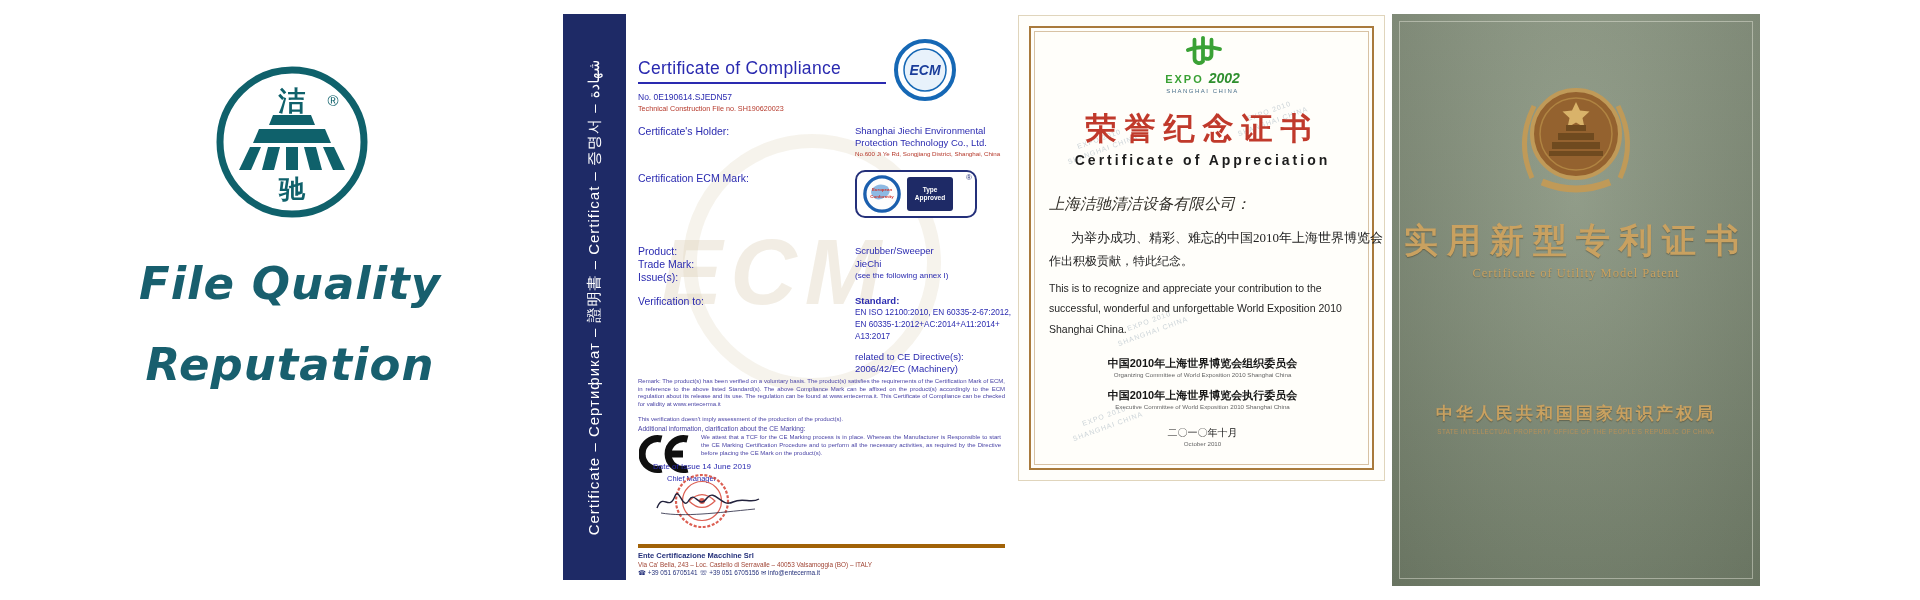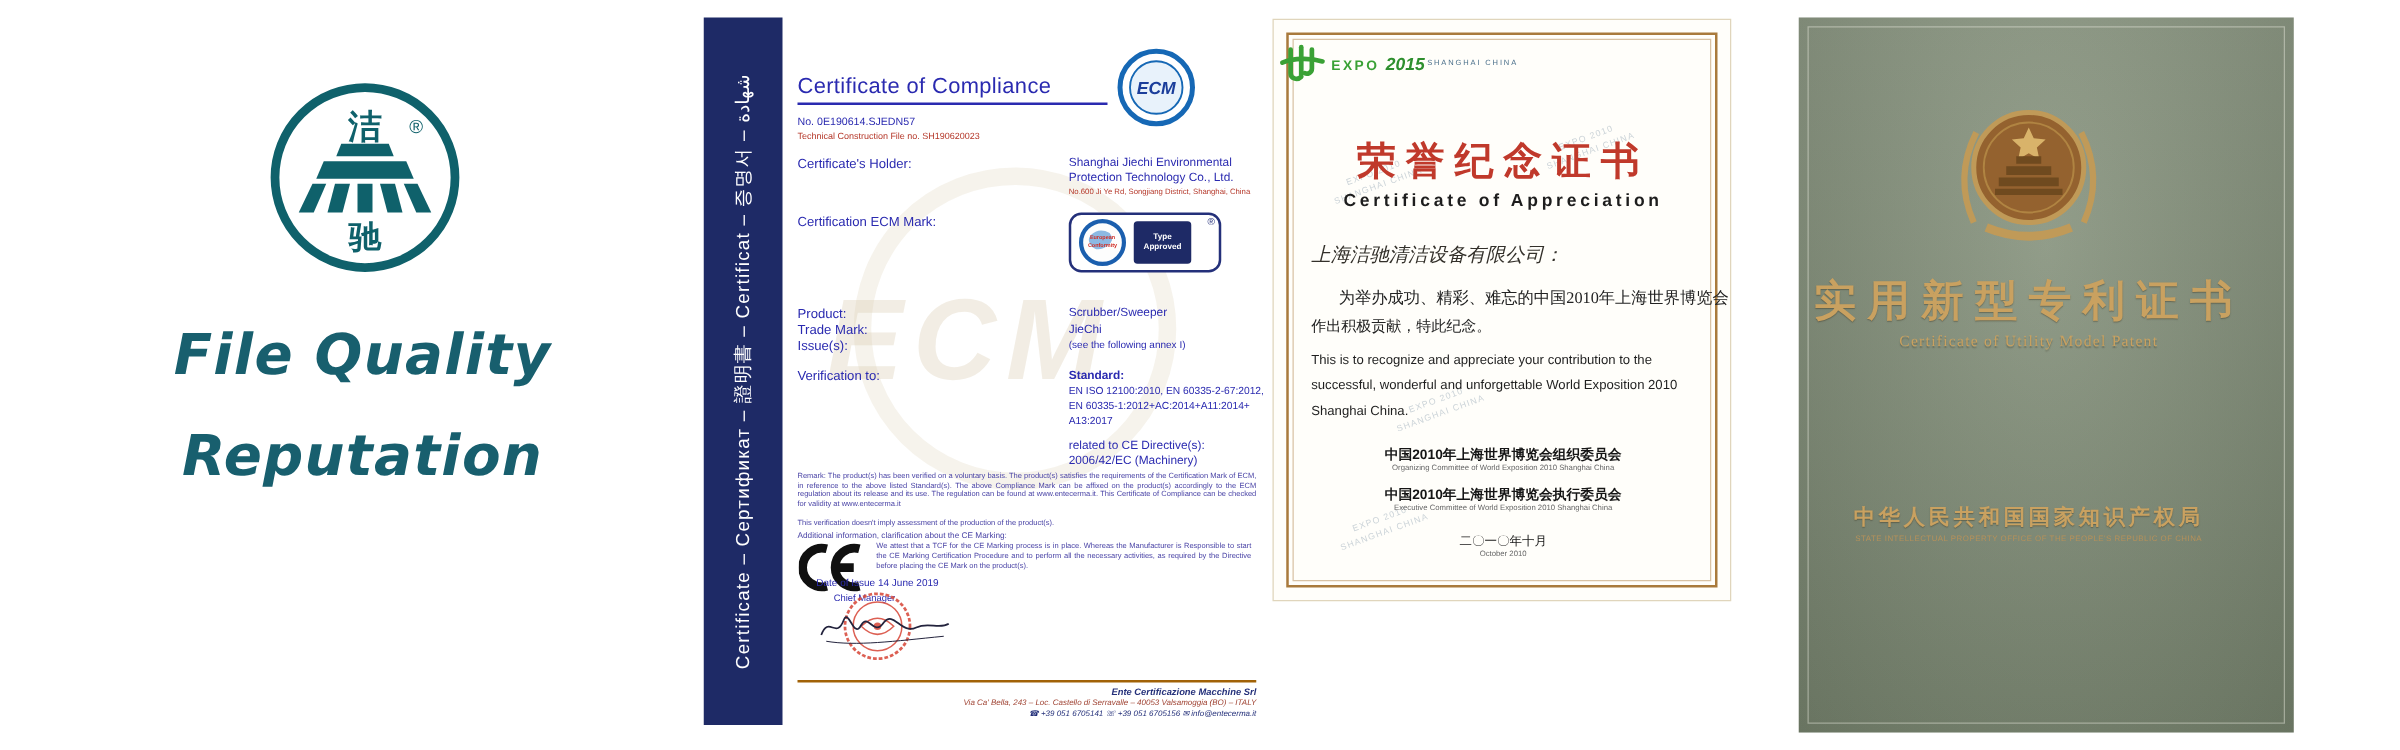--- a/index.html
+++ b/index.html
@@ -38,55 +38,55 @@
             font-weight:bold;display:flex;align-items:center;justify-content:center;text-align:center;line-height:1.3;}
   .badge-r{position:absolute;right:3px;top:1px;font-size:8px;color:#24307a;}
   .remark{position:absolute;left:75px;top:364px;width:367px;font-size:6px;line-height:1.25;
           color:#4a44a6;text-align:justify;}
   .remark2{position:absolute;left:75px;top:402px;width:367px;font-size:6px;color:#4a44a6;}
   .ce-head{position:absolute;left:75px;top:411px;width:367px;font-size:6.6px;color:#4a44a6;}
   .ce-text{position:absolute;left:138px;top:420px;width:300px;font-size:6px;line-height:1.3;
            color:#4a44a6;text-align:justify;}
   .issue{position:absolute;left:90px;top:448px;font-size:8px;color:#2a2ab0;}
   .signer{position:absolute;left:104px;top:460px;font-size:7.5px;color:#2a2ab0;}
-  .c-footer{position:absolute;left:75px;top:530px;width:367px;border-top:2px solid #a16207;
-            text-align:right;padding-top:3px;font-style:italic;}
+  .c-footer{position:absolute;left:75px;top:530px;width:367px;border-top:4px solid #a16207;
+            text-align:left;padding-top:3px;}
   .f-org{font-size:7.5px;font-weight:bold;color:#24307a;}
   .f-addr{font-size:6.4px;color:#a04434;margin-top:1px;}
   .f-con{font-size:6.4px;color:#24307a;margin-top:1px;}
 
   
   .cert-expo{position:absolute;left:1018px;top:15px;width:367px;height:466px;background:#fffefa;
              border:1px solid #e0d5bc;box-sizing:border-box;}
   .expo-frame{position:absolute;inset:10px;border:2px solid #a97a3c;pointer-events:none;}
   .expo-frame2{position:absolute;inset:15px;border:1px solid rgba(169,122,60,.45);pointer-events:none;}
-  .expo-logo{position:absolute;left:0;top:18px;width:367px;display:flex;flex-direction:row;
+  .expo-logo{position:absolute;left:0;top:18px;width:367px;display:flex;flex-direction:column;
              align-items:center;gap:2px;}
   .expo-word-row{display:flex;align-items:baseline;gap:5px;}
   .expo-word{font-size:11px;font-weight:bold;letter-spacing:2px;color:#3aa135;}
   .expo-year{font-size:14px;font-weight:bold;font-style:italic;color:#2e8f2e;}
   .expo-place{font-size:6px;letter-spacing:1.5px;color:#4a6f8a;}
   .expo-title{position:absolute;left:0;top:92px;width:367px;text-align:center;font-size:31px;
               font-weight:bold;color:#c0392b;letter-spacing:8px;}
   .expo-sub{position:absolute;left:0;top:136px;width:367px;text-align:center;font-size:14px;
             font-weight:bold;color:#1d1d1d;letter-spacing:3px;}
   .expo-recipient{position:absolute;left:30px;top:178px;font-size:15.5px;color:#33302a;
                   font-family:"Liberation Serif",serif;font-style:italic;}
   .expo-body1{position:absolute;left:52px;top:213px;font-size:13px;color:#222;font-family:"Liberation Serif",serif;}
   .expo-body2{position:absolute;left:30px;top:237px;font-size:12px;color:#222;font-family:"Liberation Serif",serif;}
   .expo-body-en{position:absolute;left:30px;top:262px;width:308px;font-size:10.5px;line-height:1.95;color:#1f1f1f;}
   .expo-org-cn{position:absolute;width:367px;text-align:center;font-size:11px;color:#151515;font-weight:bold;}
   .expo-org-en{position:absolute;width:367px;text-align:center;font-size:6.2px;color:#666;}
   .expo-wm{position:absolute;transform:rotate(-20deg);color:rgba(140,160,176,.45);font-size:7px;
            text-align:center;line-height:1.5;letter-spacing:1px;}
 
   
-  .cert-patent{position:absolute;left:1392px;top:14px;width:396px;height:572px;
+  .cert-patent{position:absolute;left:1392px;top:14px;width:368px;height:572px;
                background:radial-gradient(ellipse at 50% 32%,rgba(255,255,255,.09),rgba(0,0,0,.14)),
-                          linear-gradient(#8c9883,#7a8771);margin-left:47px;}
+                          linear-gradient(#8c9883,#7a8771);}
   .patent-frame{position:absolute;inset:7px;border:1px solid rgba(242,242,230,.42);pointer-events:none;}
   .patent-emblem{position:absolute;left:120px;top:64px;}
   .patent-title{position:absolute;left:0;top:204px;width:368px;text-align:center;font-size:34px;
                 font-weight:bold;color:#c9a160;letter-spacing:9px;
                 text-shadow:0 1px 1px rgba(40,30,10,.35);}
   .patent-sub{position:absolute;left:0;top:252px;width:368px;text-align:center;font-size:12.5px;
               color:#c9a160;letter-spacing:1px;font-family:"Liberation Serif",serif;
               text-shadow:0 1px 1px rgba(40,30,10,.3);}
   .patent-office{position:absolute;left:0;top:388px;width:368px;text-align:center;font-size:17px;
                  color:#c9a160;letter-spacing:3px;font-weight:bold;text-shadow:0 1px 1px rgba(40,30,10,.35);}
@@ -243,21 +243,21 @@
       <svg width="44" height="34" viewBox="0 0 44 36">
         <g stroke="#3aa135" stroke-width="4" fill="none" stroke-linecap="round">
           <path d="M6,17 C16,13 30,13 40,16"></path>
           <path d="M13,6 L13,26 C13,31 19,32 22,29"></path>
           <path d="M22,4 L22,27"></path>
           <path d="M31,6 L31,22 C31,26 27,27 25,26"></path>
         </g>
       </svg>
       <div class="expo-word-row">
         <span class="expo-word">EXPO</span>
-        <span class="expo-year">2015</span>
+        <span class="expo-year">2002</span>
       </div>
       <div class="expo-place">SHANGHAI CHINA</div>
     </div>
 
     <div class="expo-title">荣誉纪念证书</div>
     <div class="expo-sub">Certificate of Appreciation</div>
 
     <div class="expo-recipient">上海洁驰清洁设备有限公司：</div>
     <div class="expo-body1">为举办成功、精彩、难忘的中国2010年上海世界博览会</div>
     <div class="expo-body2">作出积极贡献，特此纪念。</div>

